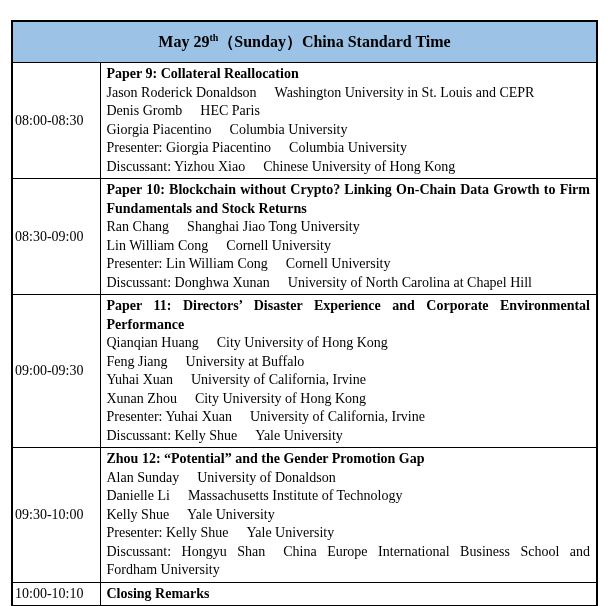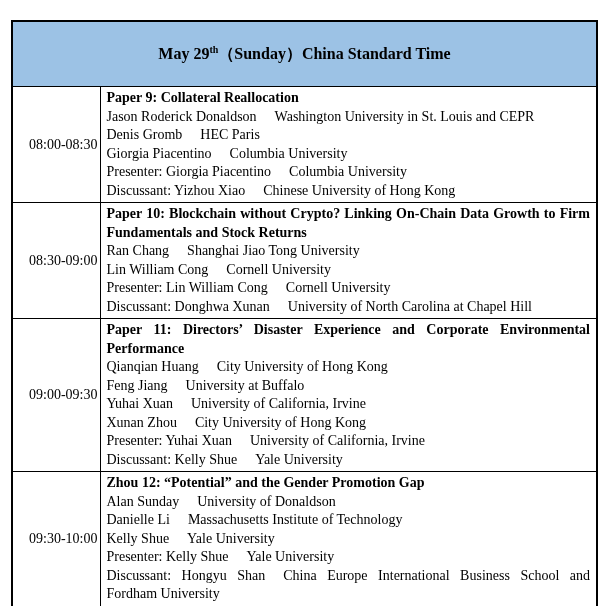--- a/index.html
+++ b/index.html
@@ -27,29 +27,29 @@
   table.schedule th, table.schedule td {
     border: 1px solid #000000;
   }
   th.header-cell {
     background: #9CC2E5;
     height: 40px;
     font-size: 16px;
     font-weight: bold;
     text-align: center;
     vertical-align: middle;
-    padding: 12px 4px;
+    padding: 0 4px;
   }
   th.header-cell sup {
     font-size: 10px;
     line-height: 0;
   }
   col.time-col  { width: 88px; }
   td.time {
-    text-align: right;
+    text-align: left;
     vertical-align: middle;
     padding: 2px 2px;
   }
   td.content {
     vertical-align: top;
     padding: 2px 6px 2px 6px;
   }
   .line {
     line-height: 18.5px;
     text-align: justify;
@@ -116,15 +116,21 @@
           <td class="time">09:30-10:00</td>
           <td class="content">
             <div class="line title-line">Zhou 12: “Potential” and the Gender Promotion Gap</div>
             <div class="line"><span class="nm">Alan Sunday</span><span class="aff">University of Donaldson</span></div>
             <div class="line"><span class="nm">Danielle Li</span><span class="aff">Massachusetts Institute of Technology</span></div>
             <div class="line"><span class="nm">Kelly Shue</span><span class="aff">Yale University</span></div>
             <div class="line"><span class="role-lbl">Presenter:</span> <span class="nm">Kelly Shue</span><span class="aff">Yale University</span></div>
             <div class="line"><span class="role-lbl">Discussant:</span> <span class="nm">Hongyu Shan</span><span class="aff">China Europe International Business School and Fordham University</span></div>
           </td>
         </tr>
+        <tr>
+          <td class="time">10:00-10:10</td>
+          <td class="content">
+            <div class="line title-line">Closing Remarks</div>
+          </td>
+        </tr>
       </tbody>
   </table>
 </div>
 
 </body></html>

